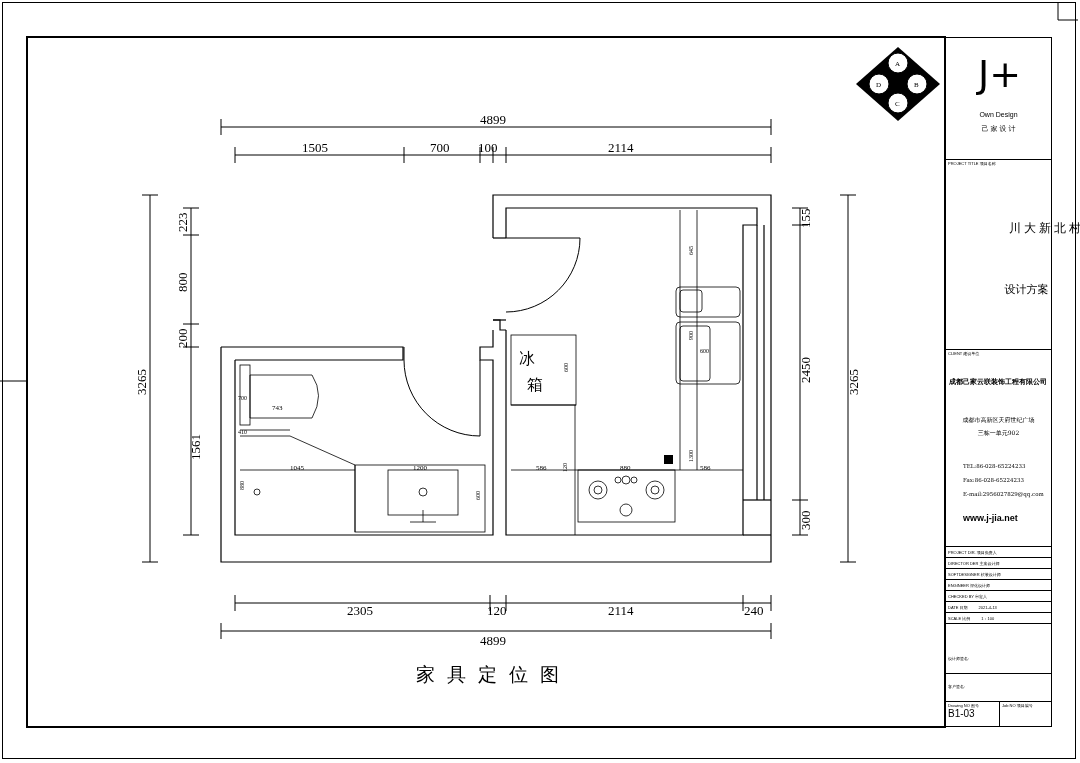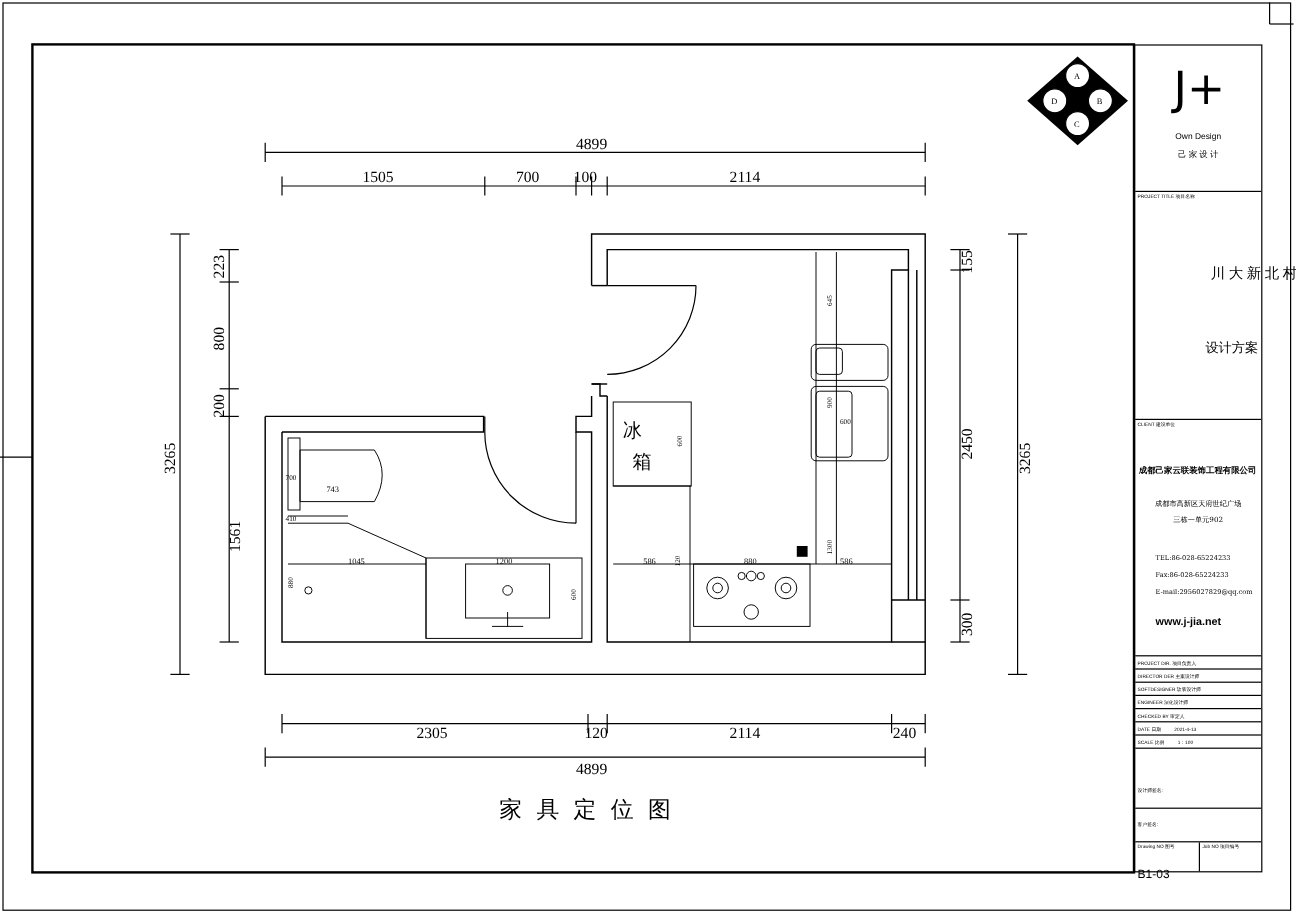--- a/index.html
+++ b/index.html
@@ -202,21 +202,21 @@
     <div style="position:absolute;top:73px;width:100%;text-align:center;font-size:7px;">Own Design</div>
     <div style="position:absolute;top:86px;width:100%;text-align:center;font-size:7px;">己 家 设 计</div>
   </div>
   <div class="cell" style="top:122px;height:190px;">
     <div class="lbl" style="top:1px;">PROJECT TITLE 项目名称</div>
     <div class="proj" style="top:60px;margin-left:48px;">川大新北村</div>
     <div class="scheme" style="top:122px;">设计方案</div>
   </div>
   <div class="cell" style="top:312px;height:197px;">
     <div class="lbl" style="top:1px;">CLIENT 建设单位</div>
-    <div class="company" style="top:37px;">成都己家云联装饰工程有限公司</div>
+    <div class="company" style="top:27px;">成都己家云联装饰工程有限公司</div>
     <div class="addr" style="top:66px;">成都市高新区天府世纪广场</div>
     <div class="addr" style="top:79px;">三栋一单元902</div>
     <div class="contact" style="top:113px;">TEL:86-028-65224233</div>
     <div class="contact" style="top:127px;">Fax:86-028-65224233</div>
     <div class="contact" style="top:141px;">E-mail:2956027829@qq.com</div>
     <div class="web" style="top:163px;">www.j-jia.net</div>
   </div>
   <div class="row" style="top:509px;"><span>PROJECT DIR.</span> <span>项目负责人</span></div>
   <div class="row" style="top:520px;"><span>DIRECTOR DER</span> <span>主案设计师</span></div>
   <div class="row" style="top:531px;"><span>SOFTDESIGNER</span> <span>软装设计师</span></div>
@@ -227,15 +227,15 @@
   <div class="cell" style="top:586px;height:50px;">
     <div class="lbl" style="top:32px;">设计师签名:</div>
   </div>
   <div class="cell" style="top:636px;height:28px;">
     <div class="lbl" style="top:10px;">客户签名:</div>
   </div>
   <div style="position:absolute;top:664px;left:0;width:100%;height:24px;">
     <div style="position:absolute;left:50%;top:0;height:100%;border-left:1px solid #000;"></div>
     <div class="lbl" style="top:1px;">Drawing NO 图号</div>
     <div class="lbl" style="top:1px;left:56px;">Job NO 项目编号</div>
-    <div class="dwgno" style="top:22px;">B1-03</div>
+    <div class="dwgno" style="top:6px;">B1-03</div>
   </div>
 </div>
 
 </body></html>

